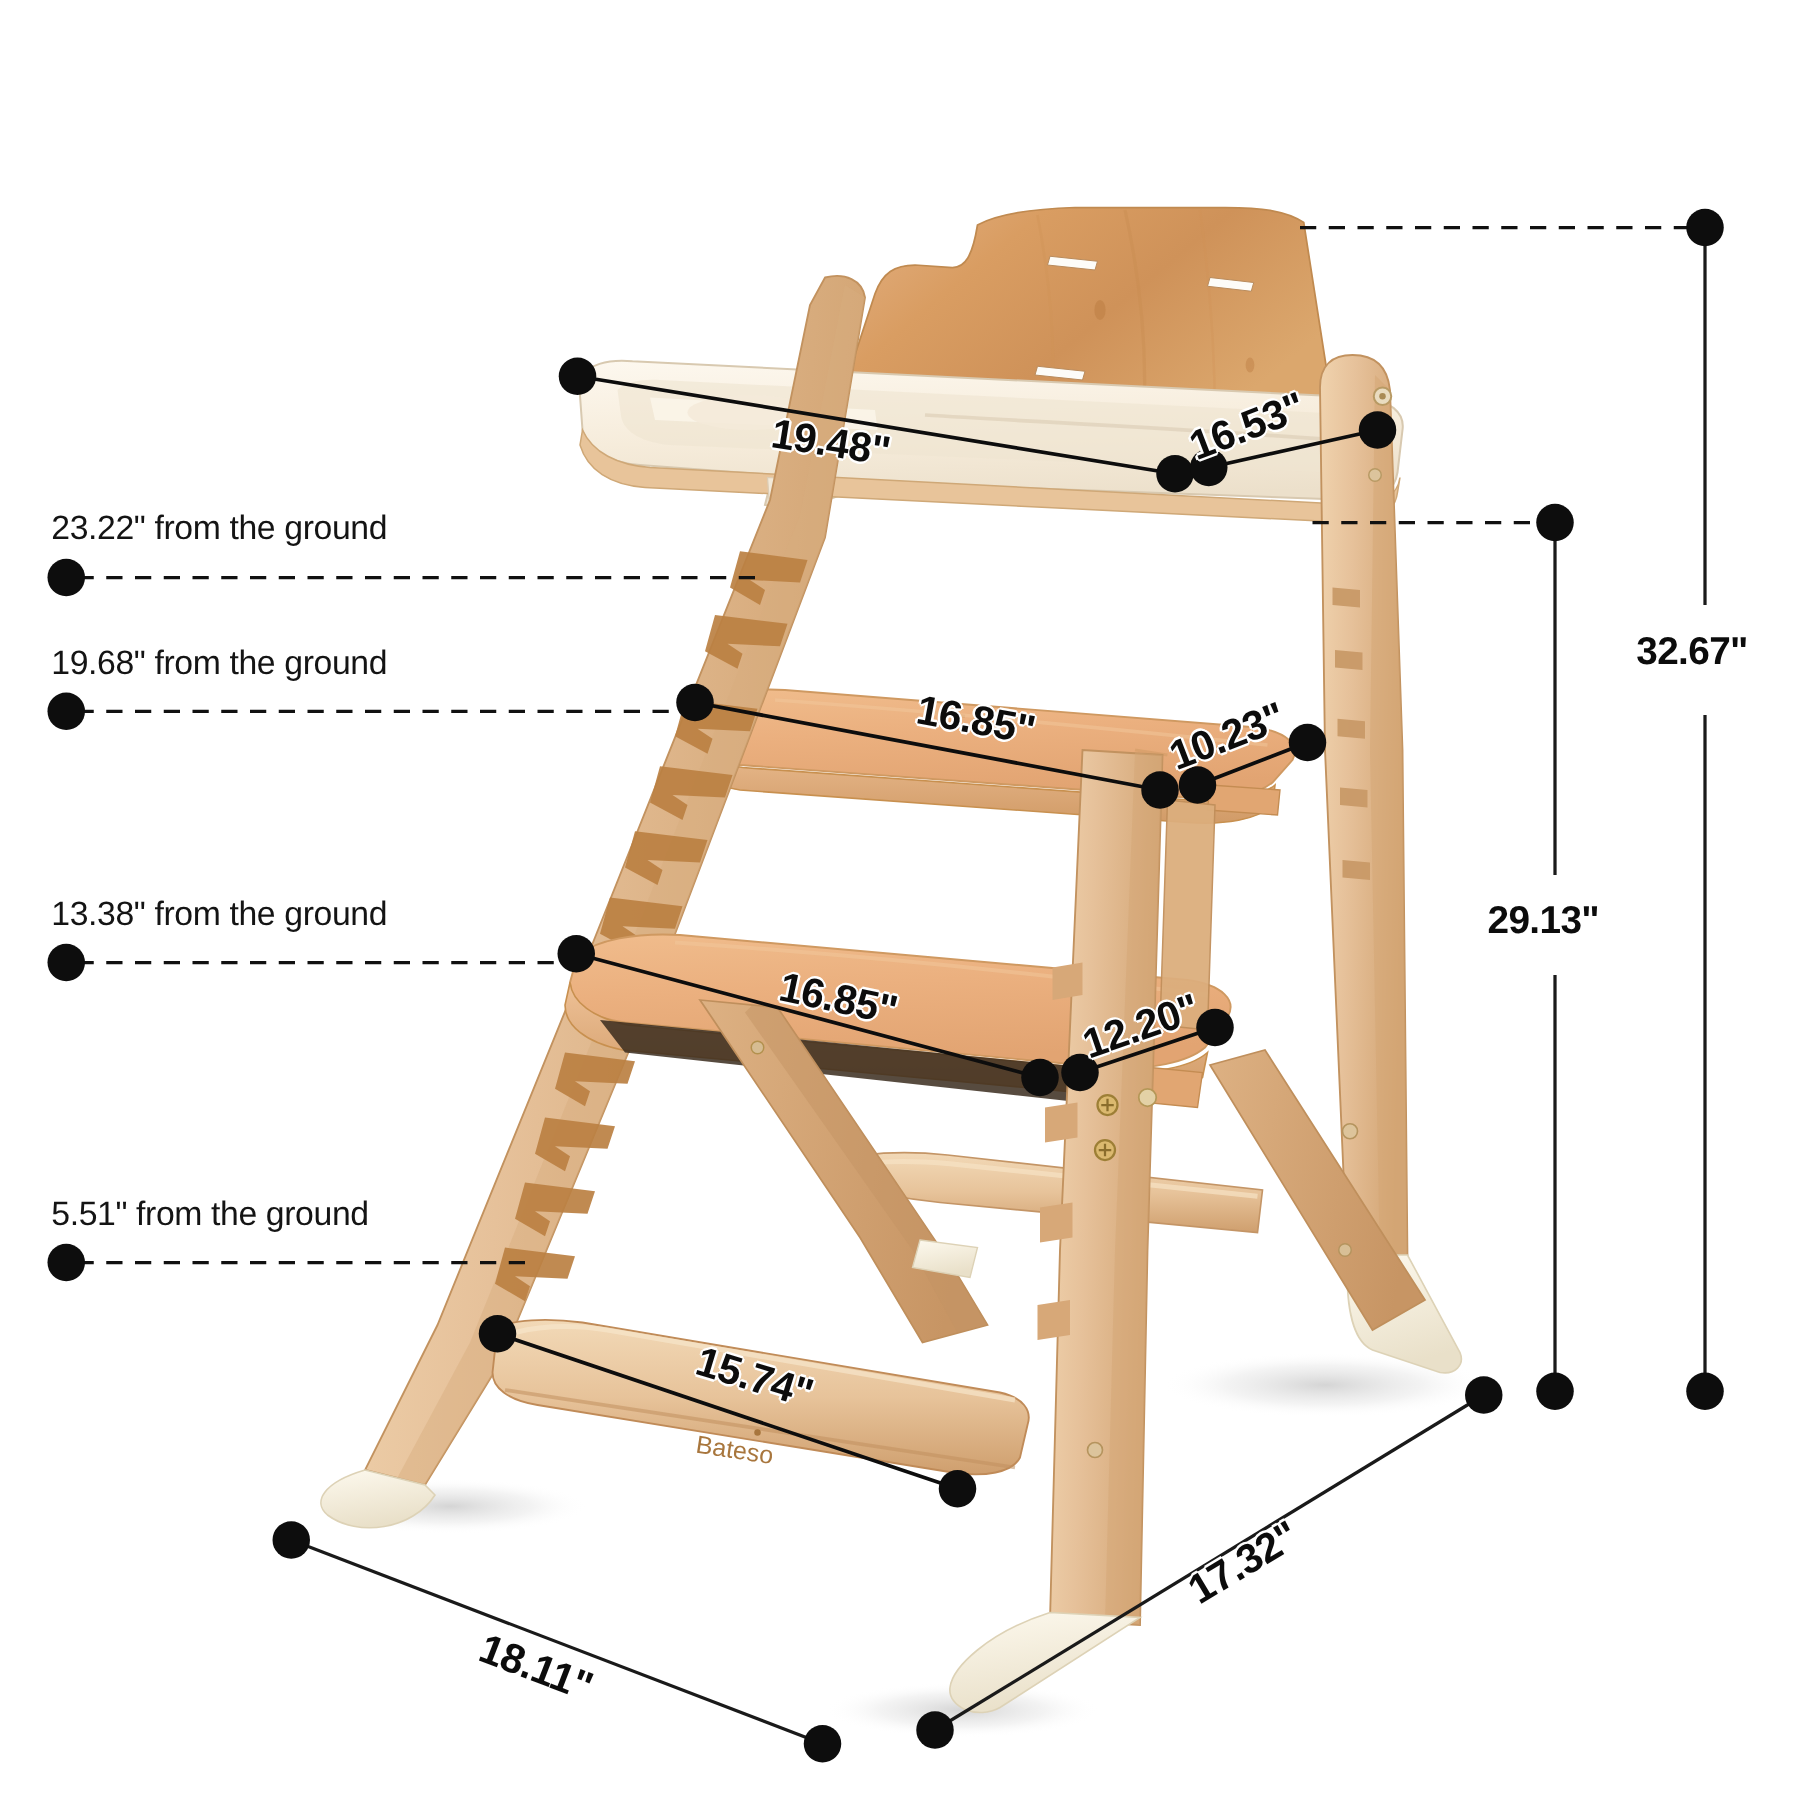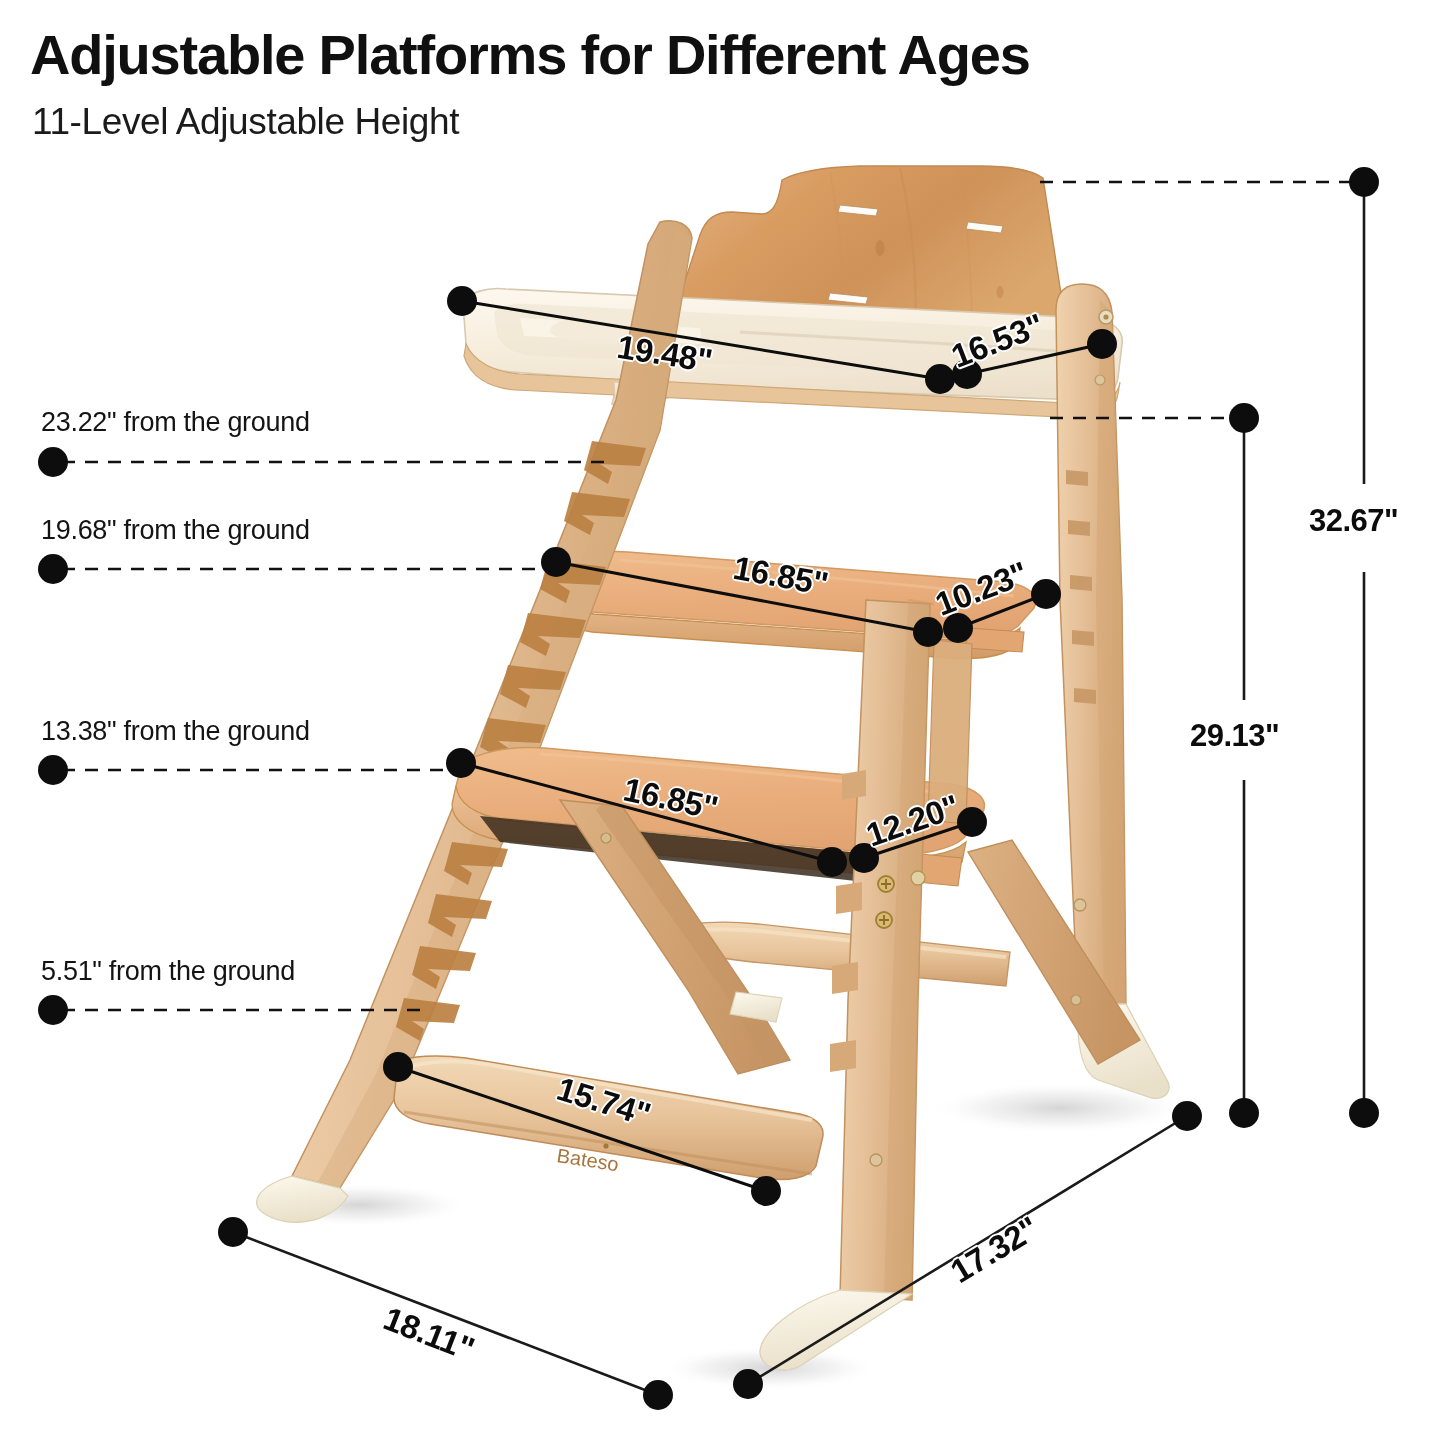--- a/index.html
+++ b/index.html
@@ -77,22 +77,20 @@
        2px 0 0 #fff, -2px 0 0 #fff, 0 2px 0 #fff, 0 -2px 0 #fff,
        1px 1px 0 #fff, -1px -1px 0 #fff, 1px -1px 0 #fff, -1px 1px 0 #fff;
   }
   .dim-v span { font-size: 31px; }
 </style>
 </head>
 <body>
 
 <div id="root">
 
-  <div class="title">Adjustable Platforms for Different Ages</div>
-  <div class="subtitle">11-Level Adjustable Height</div>
 
   <div id="stage">
   <svg width="1445" height="1445" viewBox="0 0 1445 1445" xmlns="http://www.w3.org/2000/svg">
     <defs>
       <linearGradient id="gBack" x1="0" y1="0" x2="1" y2="0.55">
         <stop offset="0" stop-color="#e3b184"></stop>
         <stop offset="0.32" stop-color="#d99d62"></stop>
         <stop offset="0.62" stop-color="#cf9259"></stop>
         <stop offset="1" stop-color="#dba76d"></stop>
       </linearGradient>

